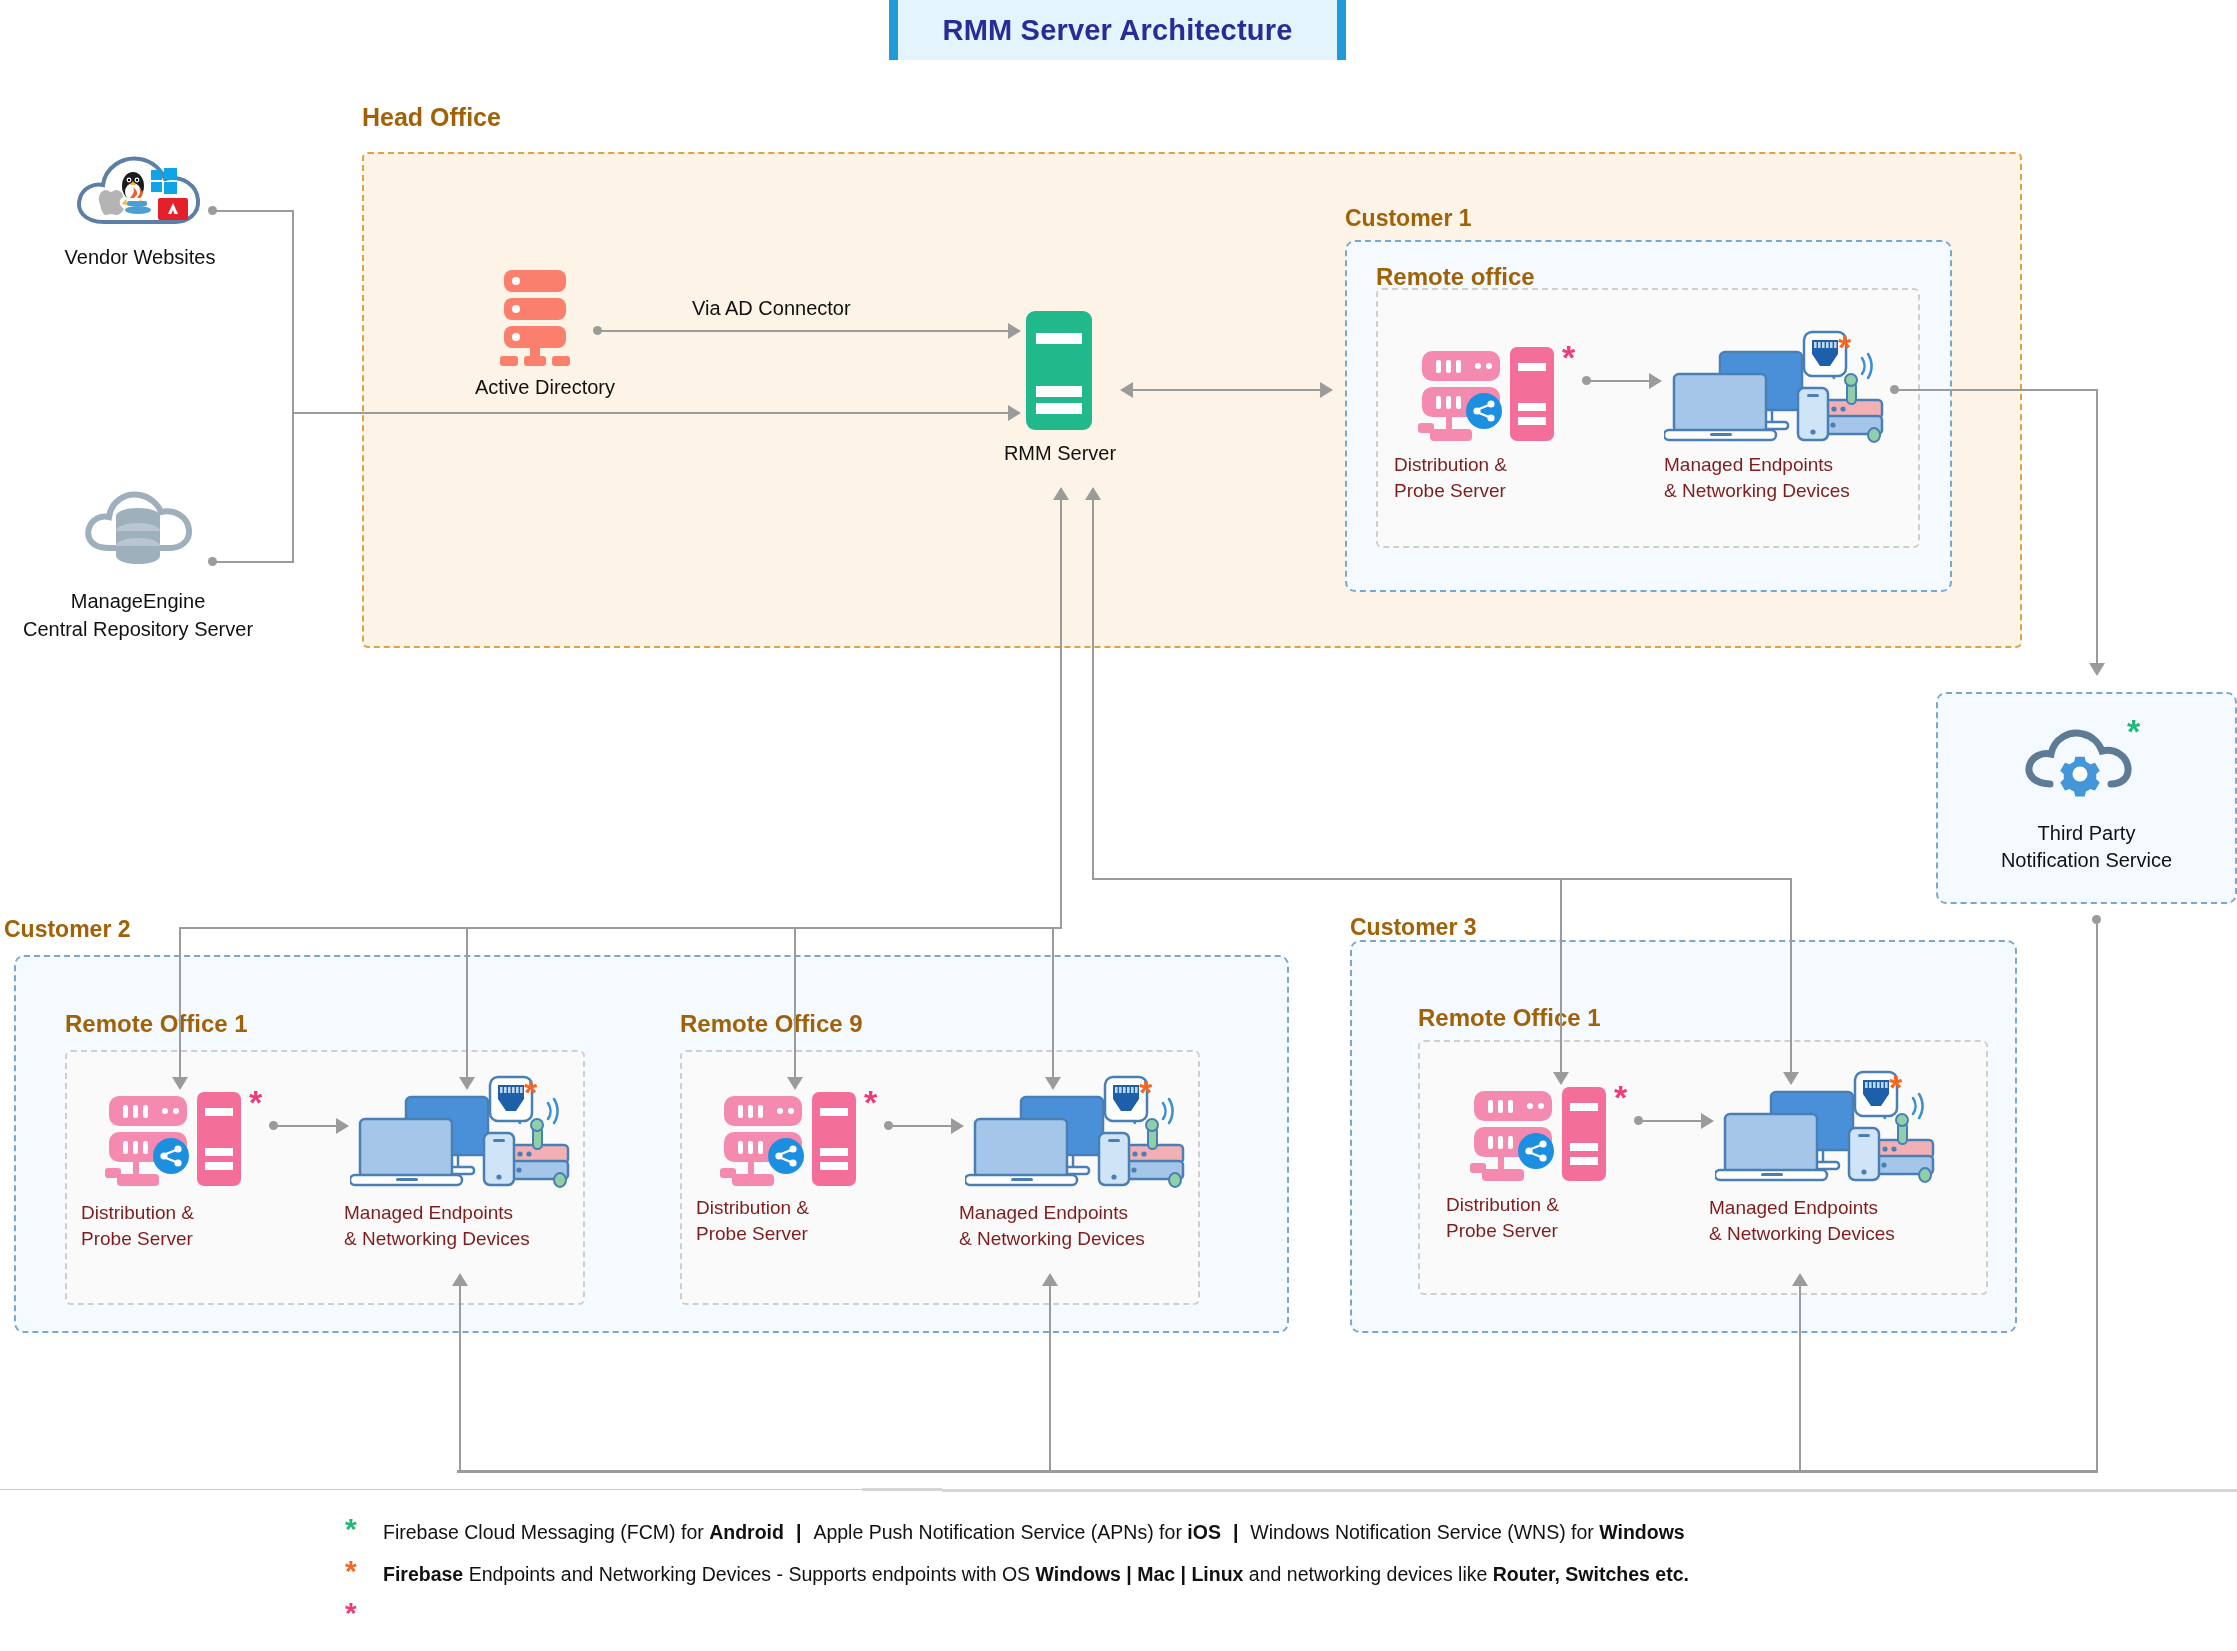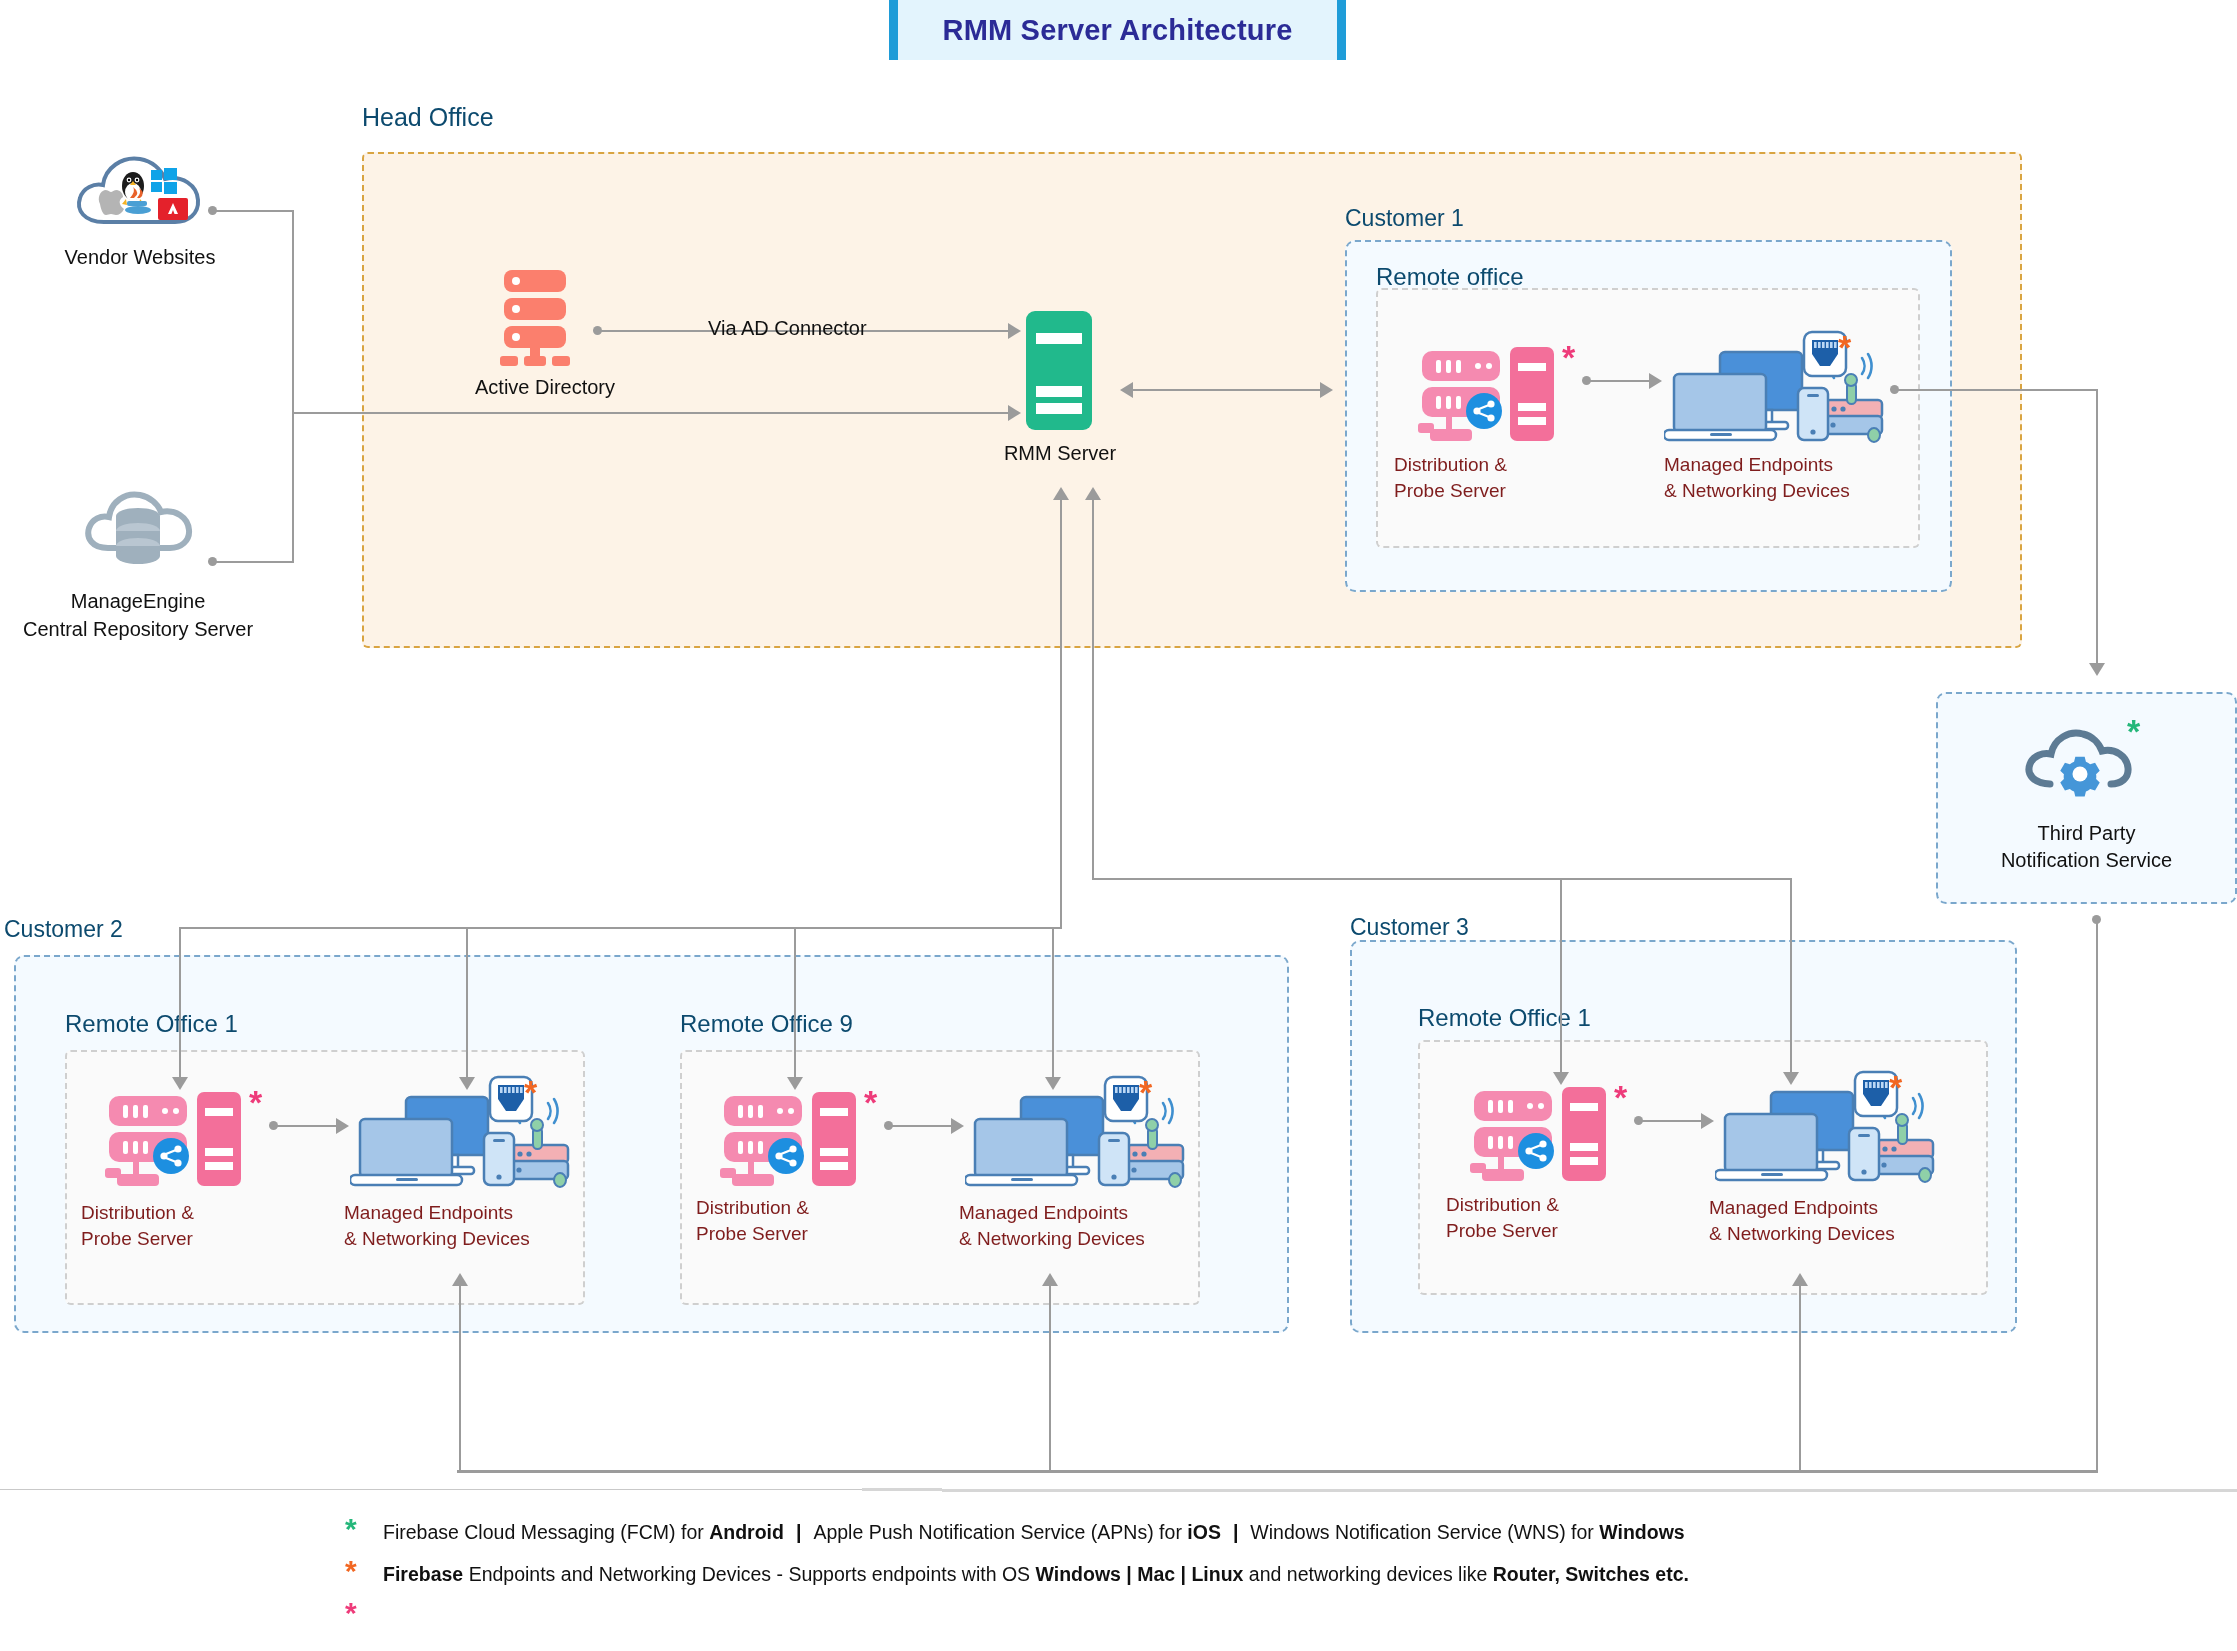--- a/index.html
+++ b/index.html
@@ -25,21 +25,21 @@
     border-right: 9px solid #1f9cd8;
     display: flex; align-items: center; justify-content: center;
   }
   #title-text {
     color: #2b2b96; font-size: 29px; font-weight: bold;
     letter-spacing: .2px; white-space: nowrap;
   }
 
   
   .zone-label {
-    color: #0c4a6e; font-weight: normal; white-space: nowrap;
+    color: #a16207; font-weight: bold; white-space: nowrap;
   }
 
   
   #head-office-box {
     left: 362px; top: 152px; width: 1660px; height: 496px;
     background: #fdf3e7;
     border: 2px dashed #d9a441;
     border-radius: 6px;
   }
   .customer-box {
@@ -139,21 +139,21 @@
   <div class="abs dot" style="left:208px; top:557px;"></div>
   <div class="abs hline" style="left:216px; top:561px; width:78px;"></div>
   <div class="abs vline" style="left:292px; top:412px; height:151px;"></div>
 
   <div class="abs hline" style="left:292px; top:412px; width:720px;"></div>
   <div class="abs arrow-r" style="left:1008px; top:405px;"></div>
 
   <div class="abs dot" style="left:593px; top:326px;"></div>
   <div class="abs hline" style="left:601px; top:330px; width:410px;"></div>
   <div class="abs arrow-r" style="left:1008px; top:323px;"></div>
-  <div class="abs edge-label" style="left:708px; top:297px;margin-top:20px;">Via AD Connector</div>
+  <div class="abs edge-label" style="left:692px; top:297px;">Via AD Connector</div>
 
   <div class="abs hline" style="left:1133px; top:389px; width:190px;"></div>
   <div class="abs arrow-l" style="left:1120px; top:382px;"></div>
   <div class="abs arrow-r" style="left:1320px; top:382px;"></div>
 
   <div class="abs dot" style="left:1890px; top:385px;"></div>
   <div class="abs hline" style="left:1898px; top:389px; width:200px;"></div>
   <div class="abs vline" style="left:2096px; top:389px; height:276px;"></div>
   <div class="abs arrow-d" style="left:2089px; top:663px;"></div>
 

